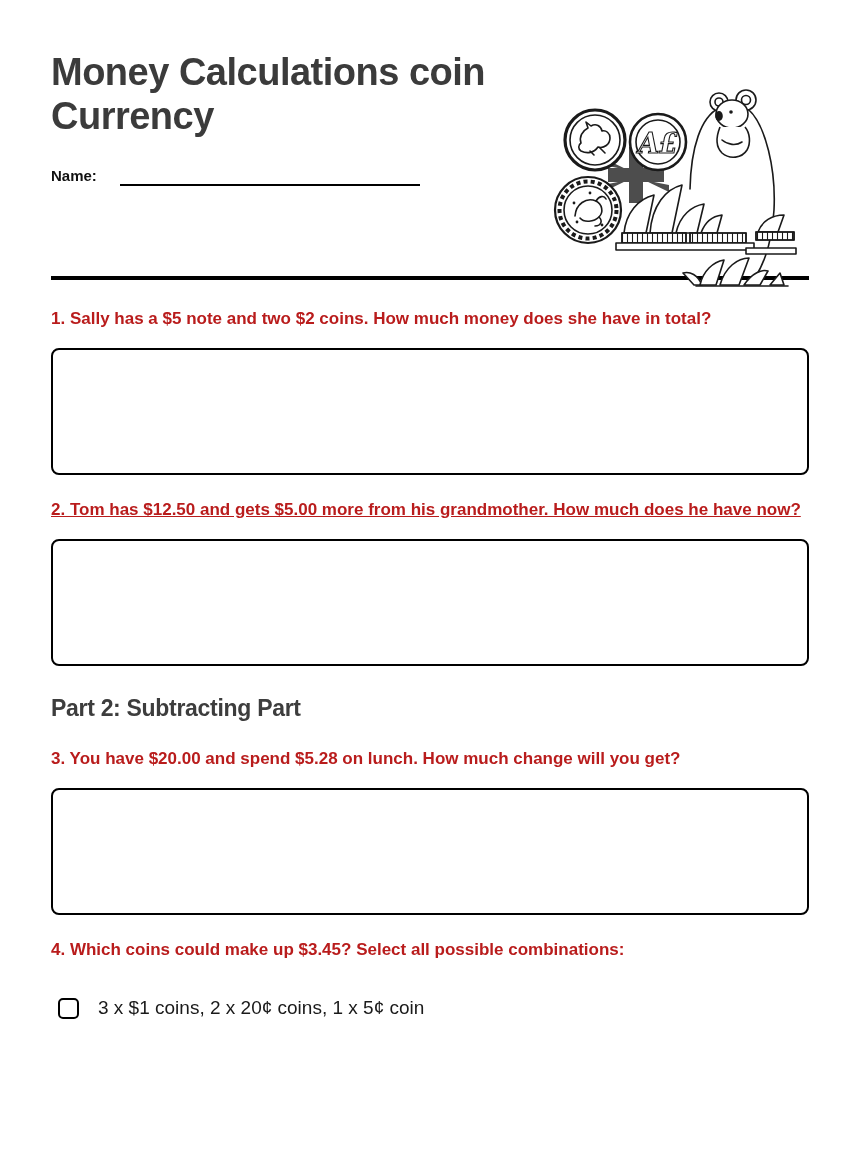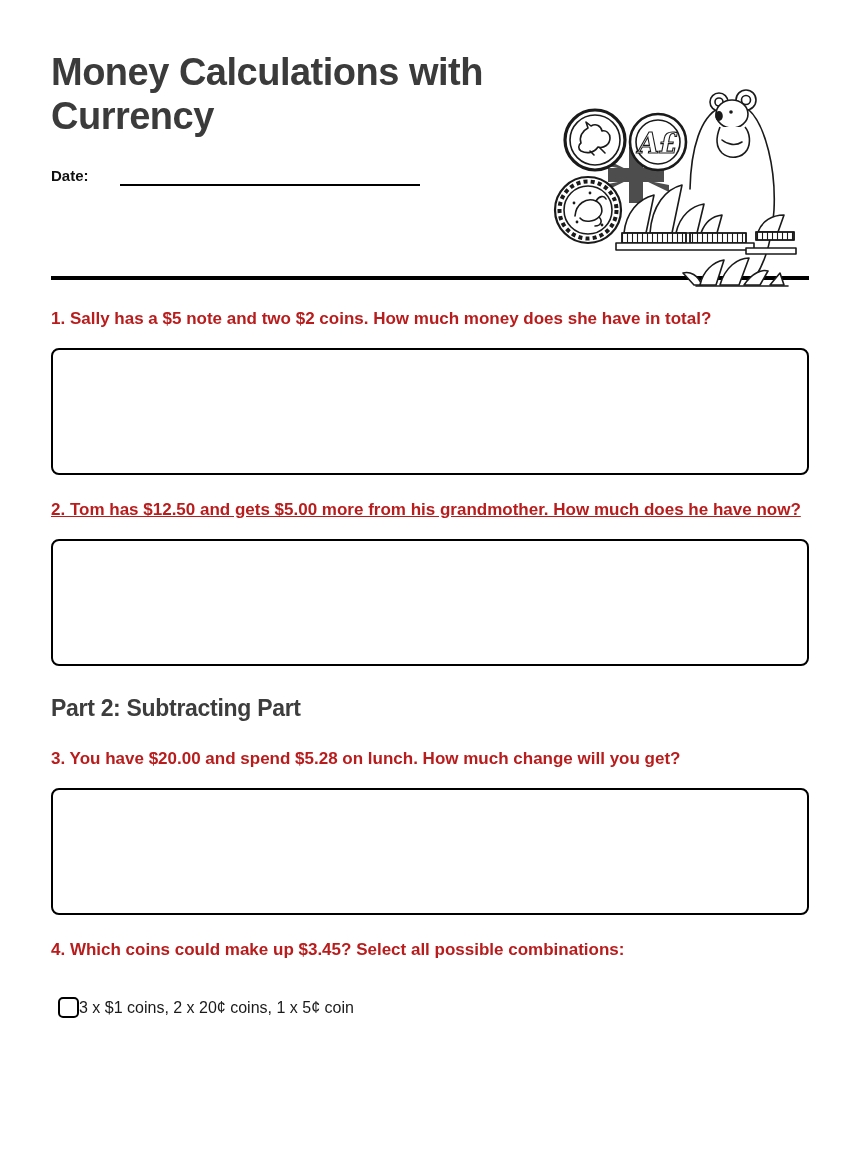--- a/index.html
+++ b/index.html
@@ -99,21 +99,22 @@
   }
   .checkbox {
     width: 21px;
     height: 21px;
     border: 2.5px solid #000000;
     border-radius: 5px;
     background: #ffffff;
     flex: 0 0 auto;
   }
   .option-label {
-    font-size: 16px;
+    margin-left: 19px;
+    font-size: 19px;
     color: #1a1a1a;
   }
 
   svg .ln { fill: none; stroke: #1a1a1a; stroke-width: 1.6; stroke-linecap: round; stroke-linejoin: round; }
   svg .fw { fill: #ffffff; stroke: #1a1a1a; stroke-width: 1.6; stroke-linejoin: round; }
   svg .dark { fill: #4d4d4d; stroke: none; }
   svg .monogram {
     font-family: "DejaVu Serif", serif;
     font-size: 27px;
     font-weight: bold;
@@ -121,25 +122,25 @@
     fill: #ffffff;
     stroke: #1a1a1a;
     stroke-width: 1.1;
   }
 </style>
 </head>
 <body>
 
 <div class="page">
 
-  <h1 class="title">Money Calculations with Currency</h1>
+  <h1 class="title">Money Calculations coin Currency</h1>
 
   <div class="fields">
     <div class="field-row">
-      <span class="field-label">Date:</span>
+      <span class="field-label">Name:</span>
       <span class="field-line"></span>
     </div>
   </div>
 
   <div class="illustration">
     <svg viewBox="0 0 250 205" width="250" height="205" xmlns="http://www.w3.org/2000/svg">
       <defs>
         <pattern id="hatch" width="5" height="10" patternUnits="userSpaceOnUse">
           <line x1="2.5" y1="0" x2="2.5" y2="10" stroke="#1a1a1a" stroke-width="1.1"></line>
         </pattern>

